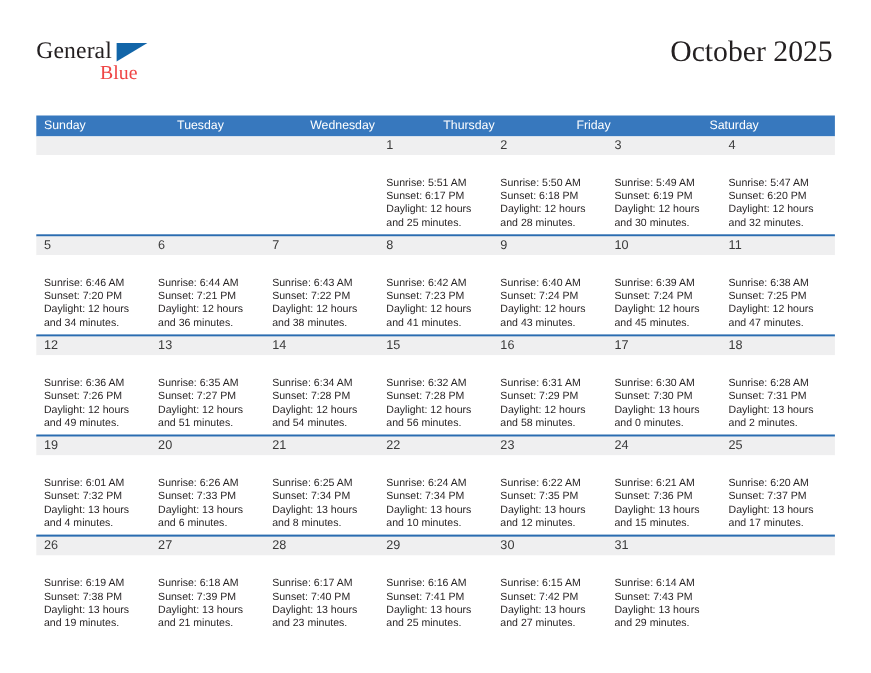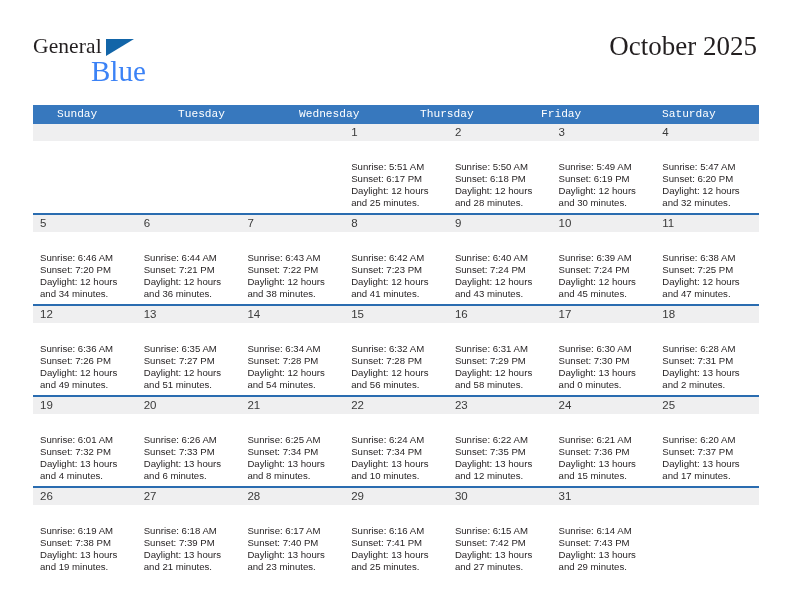--- a/index.html
+++ b/index.html
@@ -53,22 +53,22 @@
     top: 3px;
     width: 0;
     height: 0;
     border-left: 28px solid #1265a8;
     border-bottom: 17px solid transparent;
   }
   .brand-blue {
     position: absolute;
     left: 58px;
     top: 21px;
-    font-size: 29px;
-    color: #3b82f6;
+    font-size: 18px;
+    color: #ef4444;
     line-height: 1;
   }
 
   .title-block {
     position: absolute;
     right: 35px;
     top: 31px;
     text-align: center;
   }
   .month-title {
@@ -98,25 +98,24 @@
     display: flex;
     width: 726px;
     height: 19px;
     background: #3778be;
   }
   .dow-cell {
     flex: 1 1 0;
     font-size: 11.2px;
     color: #ffffff;
     line-height: 19px;
-    padding-left: 24px;
+    padding-left: 7px;
     box-sizing: border-box;
     white-space: nowrap;
     overflow: hidden;
-    font-family: Liberation Mono, monospace;
   }
 
   .week-row {
     width: 726px;
     border-top: 2px solid #2a6cb0;
     box-sizing: border-box;
   }
   .week-row.first {
     border-top: none;
   }

